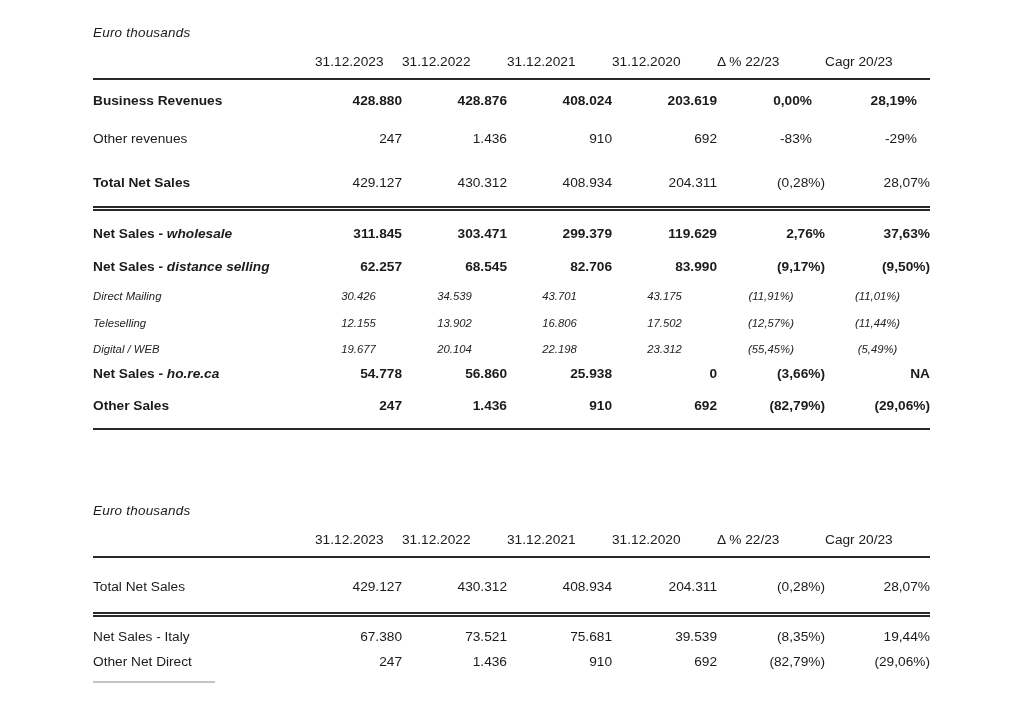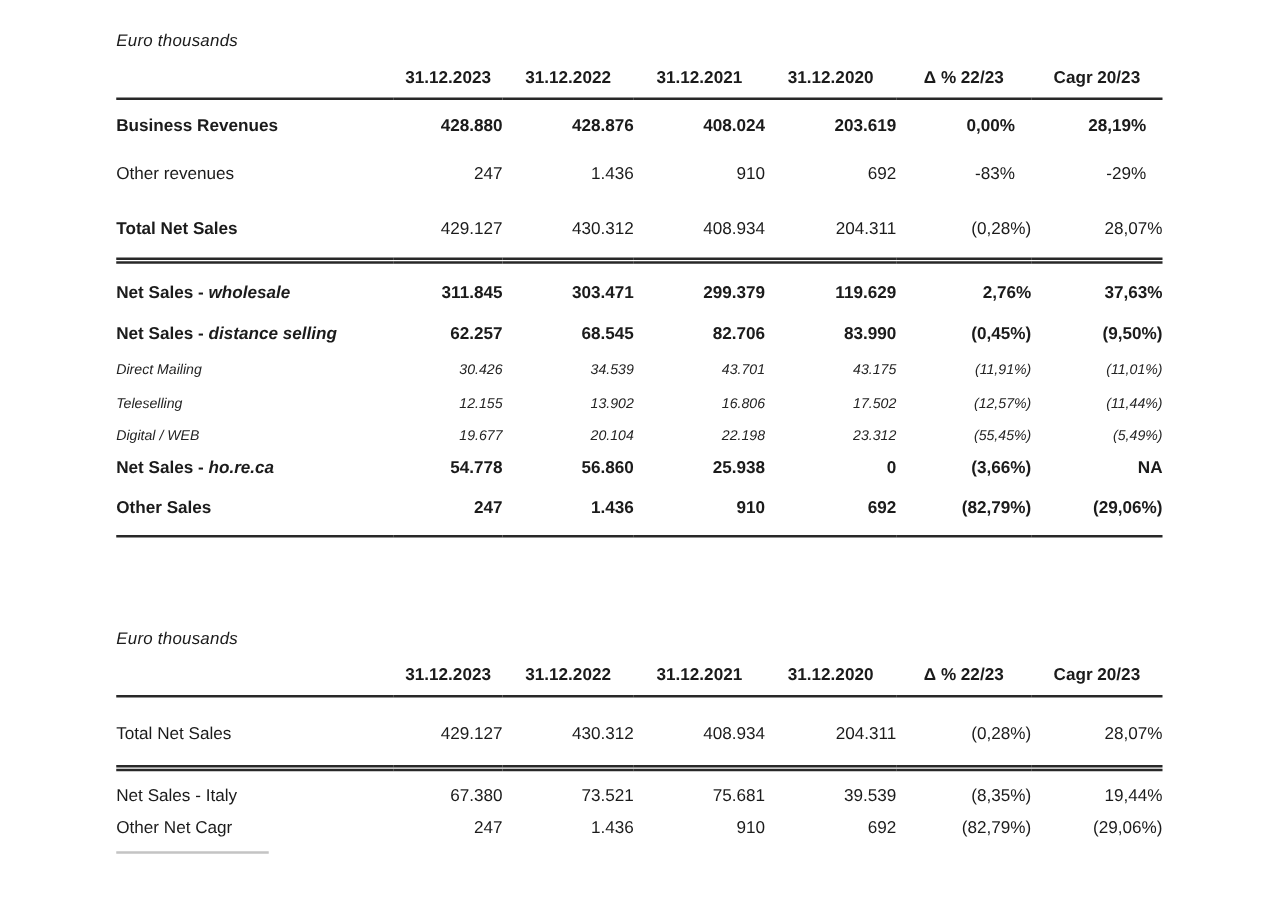--- a/index.html
+++ b/index.html
@@ -11,31 +11,31 @@
     -webkit-font-smoothing:antialiased;
   }
   .sheet { padding:24px 0 0 93px; width:988px; }
   .caption {
     font-style:italic; font-size:13.5px; line-height:17px;
     margin-bottom:2px; letter-spacing:.2px; color:#1b1b1b;
   }
   .caption2 { margin-top:72px; }
   table { border-collapse:collapse; width:837px; table-layout:fixed; }
   th {
-    font-weight:700; font-size:13.7px; line-height:17px; text-align:center;
+    font-weight:400; font-size:13.7px; line-height:17px; text-align:left;
     padding:10px 0 8px 0; border-bottom:2px solid #282828; white-space:nowrap;
   }
   td {
     font-size:13.7px; line-height:17px; text-align:right;
     vertical-align:middle; white-space:nowrap; padding:0;
   }
   td.label { text-align:left; }
   tr.bold td { font-weight:700; }
   tr.total-label td.label { font-weight:700; }
-  tr.sub td { font-style:italic; font-size:11.3px; line-height:14px; color:#232323; }
+  tr.sub td { font-style:italic; font-size:11.3px; line-height:14px; color:#232323;text-align:center; }
   tr.sub td.label { text-align:left; padding-right:2px; }
   .em { font-style:italic; }
   tr.double-after td { border-bottom:5px double #282828; }
 
   
   #t1 tbody tr:nth-child(1)  td { padding-top:12px; padding-bottom:11px; }
   #t1 tbody tr:nth-child(2)  td { padding-top:10px; padding-bottom:12px; }
   #t1 tbody tr:nth-child(3)  td { padding-top:15px; padding-bottom:15px; }
   #t1 tbody tr:nth-child(4)  td { padding-top:14px; padding-bottom:8px; }
   #t1 tbody tr:nth-child(5)  td { padding-top:8px;  padding-bottom:8px; }
@@ -119,21 +119,21 @@
           <td>119.629</td>
           <td>2,76%</td>
           <td>37,63%</td>
         </tr>
         <tr class="bold">
           <td class="label"><span>Net Sales - </span><span class="em">distance selling</span></td>
           <td>62.257</td>
           <td>68.545</td>
           <td>82.706</td>
           <td>83.990</td>
-          <td>(0,45%)</td>
+          <td>(9,17%)</td>
           <td>(9,50%)</td>
         </tr>
         <tr class="sub">
           <td class="label"><span>Direct Mailing</span></td>
           <td>30.426</td>
           <td>34.539</td>
           <td>43.701</td>
           <td>43.175</td>
           <td>(11,91%)</td>
           <td>(11,01%)</td>
@@ -212,21 +212,21 @@
         <tr class="regular">
           <td class="label"><span>Net Sales - Italy</span></td>
           <td>67.380</td>
           <td>73.521</td>
           <td>75.681</td>
           <td>39.539</td>
           <td>(8,35%)</td>
           <td>19,44%</td>
         </tr>
         <tr class="regular">
-          <td class="label"><span>Other Net Cagr</span></td>
+          <td class="label"><span>Other Net Direct</span></td>
           <td>247</td>
           <td>1.436</td>
           <td>910</td>
           <td>692</td>
           <td>(82,79%)</td>
           <td>(29,06%)</td>
         </tr>
       </tbody>
     </table>
 

